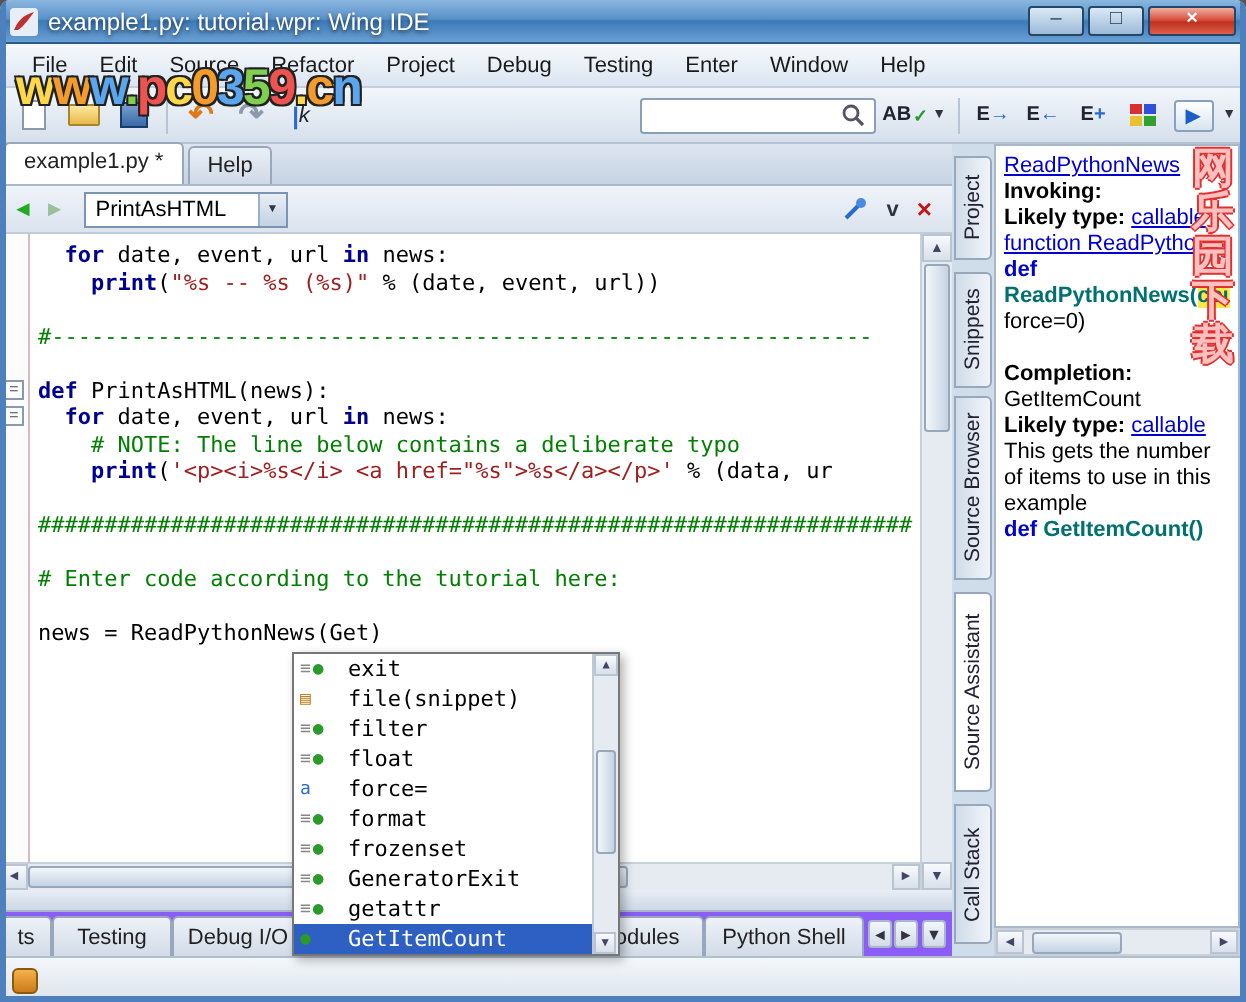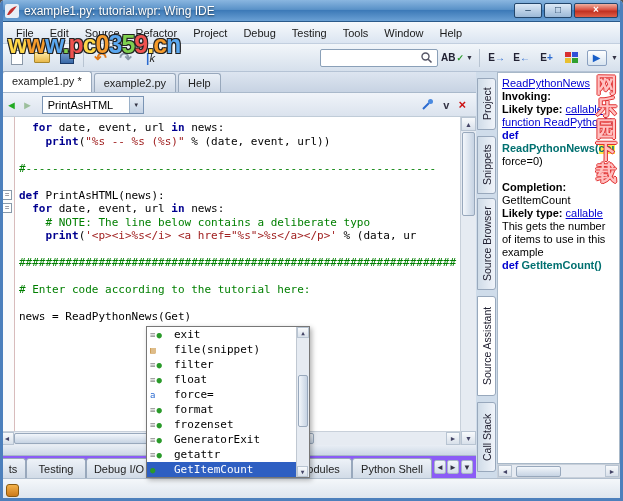--- a/index.html
+++ b/index.html
@@ -132,21 +132,21 @@
   </div>
 
   <div class="menubar" id="menu">
       <div class="menu-item">File</div>
       <div class="menu-item">Edit</div>
       <div class="menu-item">Source</div>
       <div class="menu-item">Refactor</div>
       <div class="menu-item">Project</div>
       <div class="menu-item">Debug</div>
       <div class="menu-item">Testing</div>
-      <div class="menu-item">Tools</div>
+      <div class="menu-item">Enter</div>
       <div class="menu-item">Window</div>
       <div class="menu-item">Help</div>
     </div>
 
   <div class="toolbar">
     <div class="tbtn">
         <span class="icon-page"></span>
       </div>
     <div class="tbtn">
         <span class="icon-folder"></span>
@@ -199,21 +199,20 @@
     <div class="tbtn">
         <span class="runbox">
           <span class="runarrow">▶</span>
         </span>
       </div>
     <span class="dd">▼</span>
   </div>
 
   <div class="etabs" id="etabs">
       <div class="etab active">example1.py *</div>
-      <div class="etab">example2.py</div>
       <div class="etab">Help</div>
     </div>
 
   <div class="navrow">
     <span class="navarrow back">◄</span>
     <span class="navarrow fwd">►</span>
     <div class="combo">
       <span>PrintAsHTML</span>
       <span class="combo-arrow">▼</span>
     </div>

